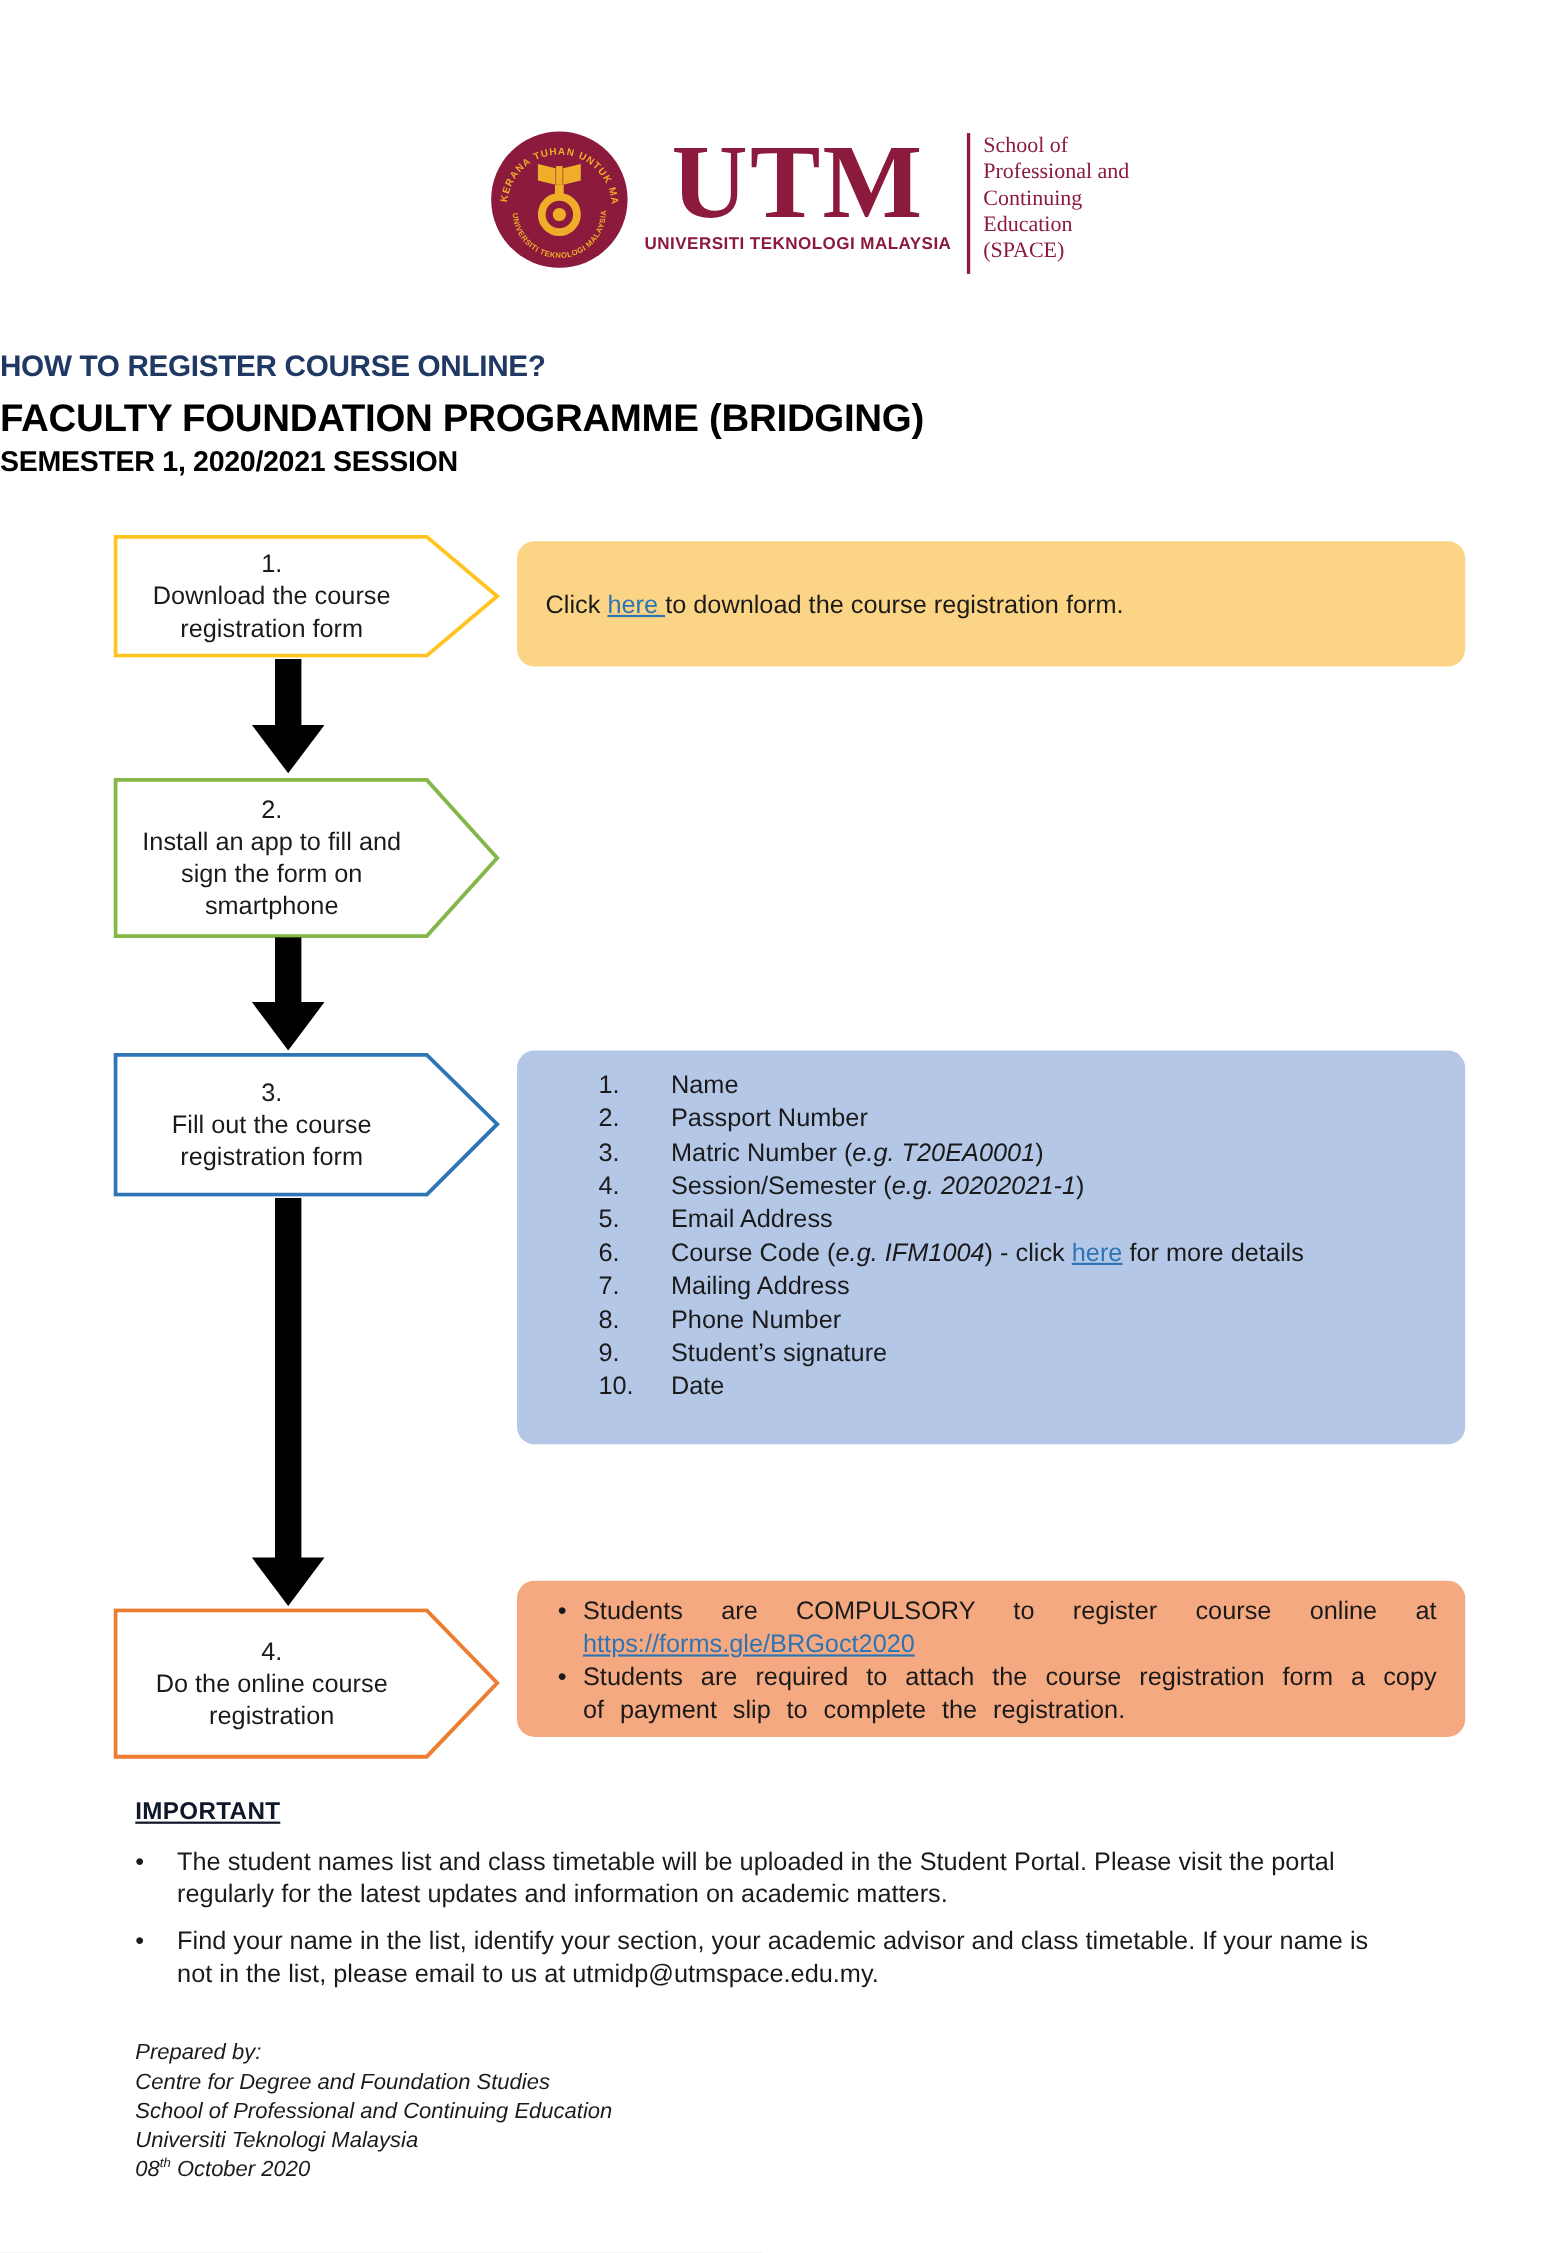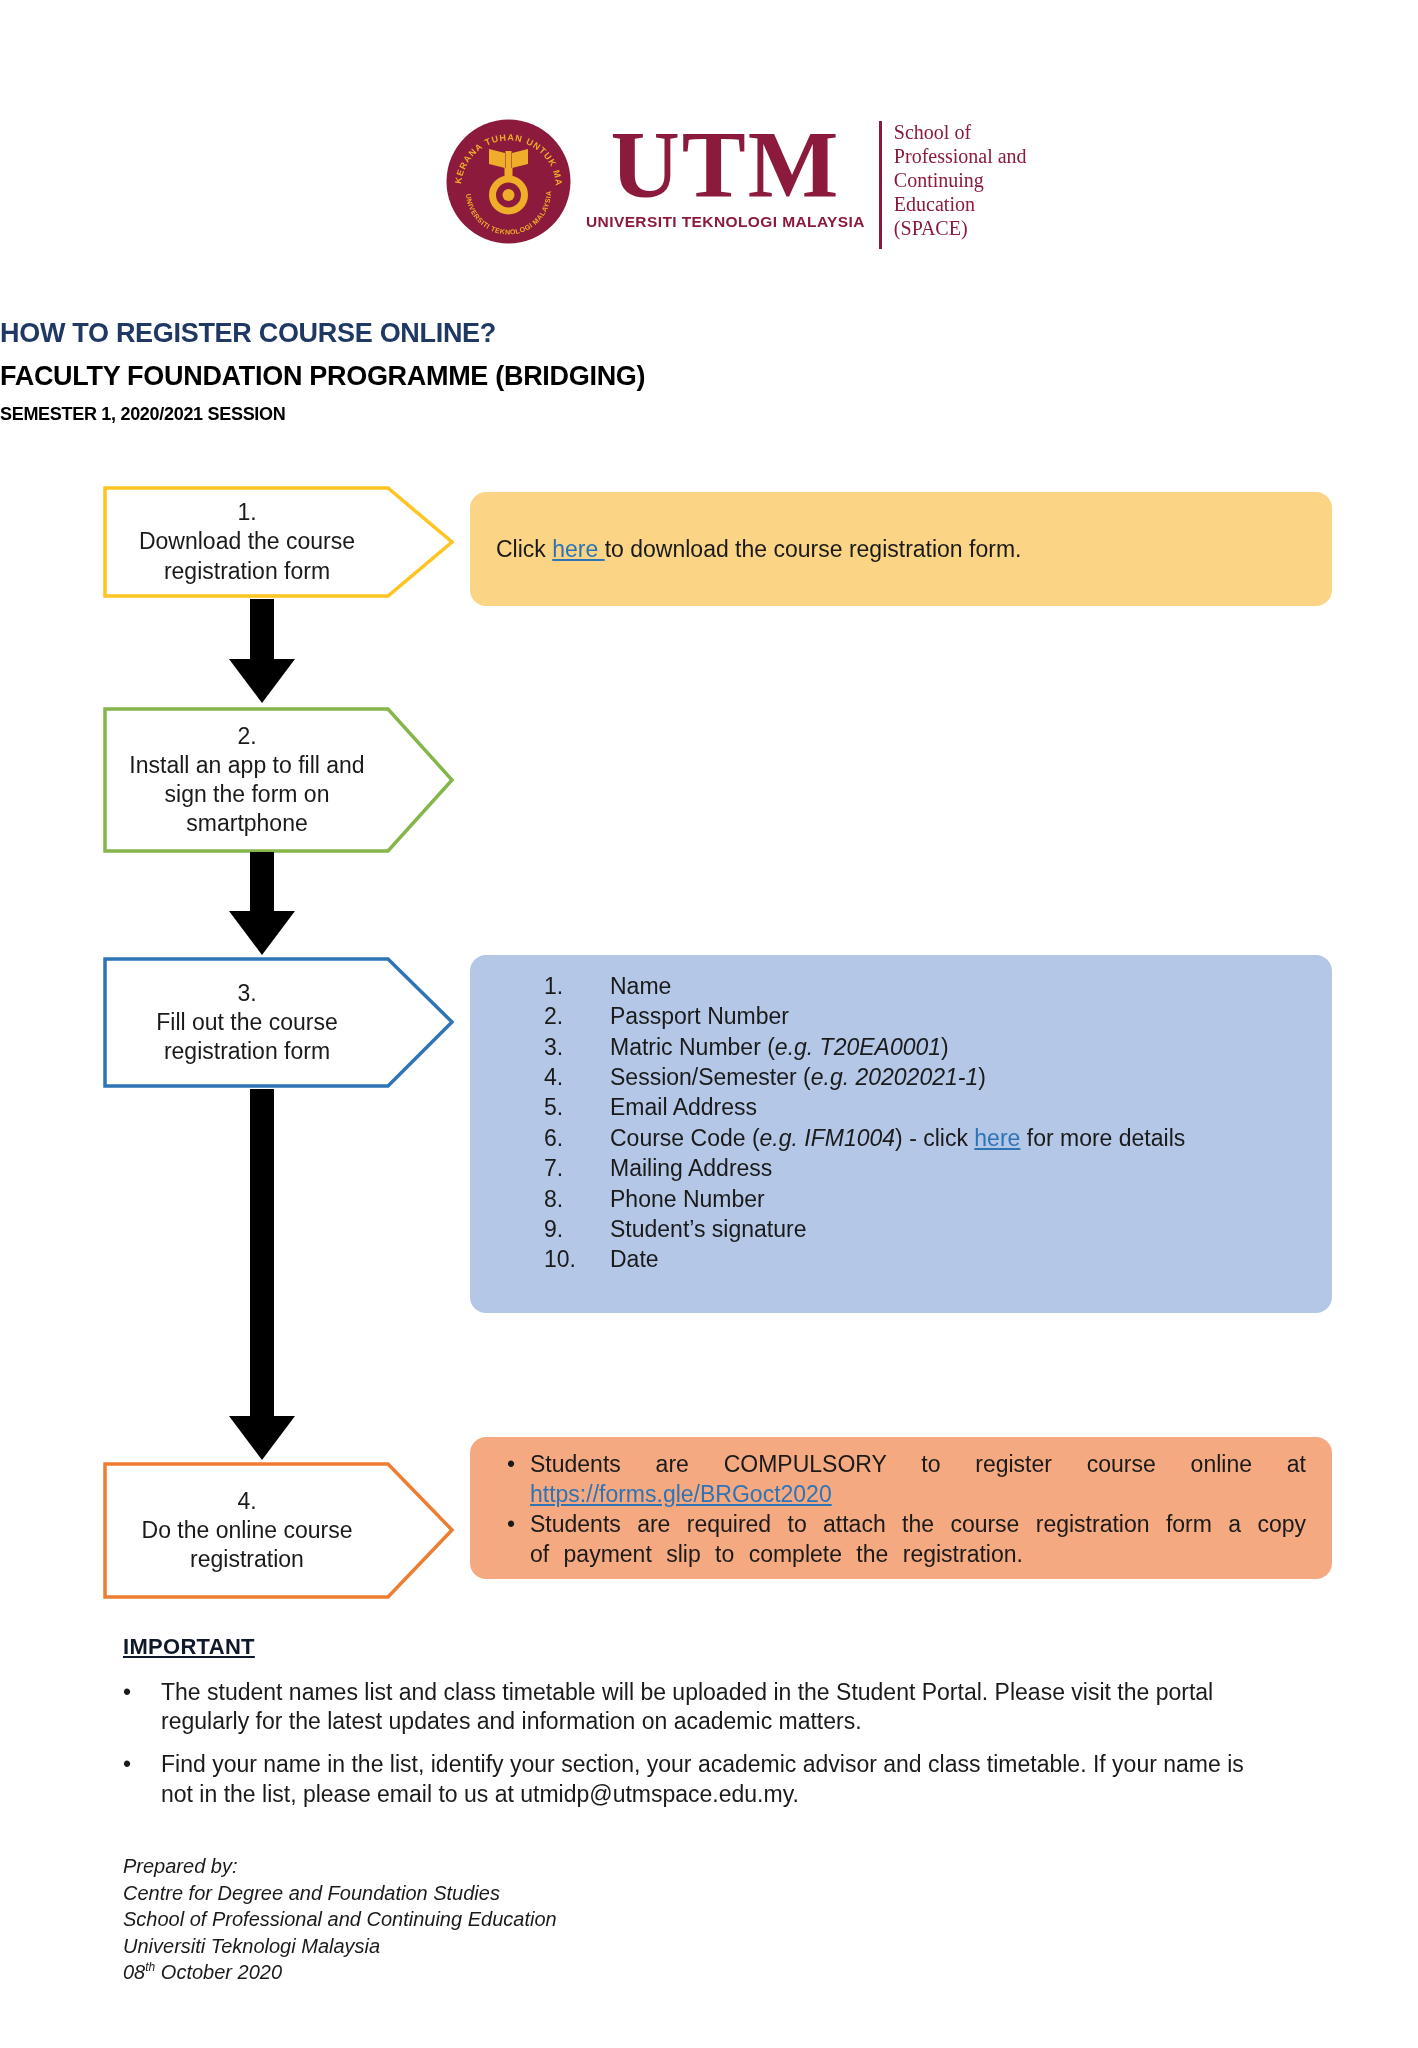--- a/index.html
+++ b/index.html
@@ -10,22 +10,22 @@
   }
   
   .logo-row{position:absolute;left:445px;top:118px;display:flex;align-items:flex-start;}
   .seal{width:127px;height:127px;flex:0 0 auto;}
   .wordmark{margin-left:14px;text-align:center;}
   .acronym{font-family:"Liberation Serif",serif;font-weight:bold;font-size:96px;line-height:0.98;letter-spacing:2px;}
   .uni-caption{font-size:15.5px;font-weight:bold;letter-spacing:0.4px;margin-top:1px;white-space:nowrap;}
   .logo-divider{width:3px;height:128px;margin:3px 12px 0 14px;}
   .school-block{font-family:"Liberation Serif",serif;font-size:20px;line-height:1.2;margin-top:2px;}
   .title1{position:absolute;left:0;top:318px;width:100%;font-size:27px;font-weight:bold;letter-spacing:-0.3px;}
-  .title2{position:absolute;left:0;top:361px;width:100%;font-size:27px;font-weight:bold;color:#000;letter-spacing:-0.3px;}
-  .title3{position:absolute;left:0;top:404px;width:100%;font-size:18px;font-weight:bold;color:#000;letter-spacing:-0.3px;}
+  .title2{position:absolute;left:0;top:361px;width:100%;font-size:35px;font-weight:bold;color:#000;letter-spacing:-0.3px;}
+  .title3{position:absolute;left:0;top:404px;width:100%;font-size:26px;font-weight:bold;color:#000;letter-spacing:-0.3px;}
   
   .pent{position:absolute;left:103px;width:352px;}
   .pent svg{position:absolute;left:0;top:0;width:100%;height:100%;}
   .pent polygon{fill:#fff;stroke-width:3.5;stroke-linejoin:miter;}
   .pent-label{position:absolute;left:8px;right:72px;top:0;bottom:0;display:flex;flex-direction:column;
     align-items:center;justify-content:center;text-align:center;font-size:23px;line-height:1.27;color:#1a1a1a;}
   .panel{position:absolute;left:470px;width:862px;border-radius:16px;box-sizing:border-box;font-size:23px;color:#1a1a1a;}
   .panel a{text-decoration:underline;}
   .panel1{top:492px;height:114px;display:flex;align-items:center;padding:0 24px 0 26px;}
   .panel2{top:711px;height:134px;padding:16px 28px;text-align:justify;line-height:1.34;word-spacing:5px;}

